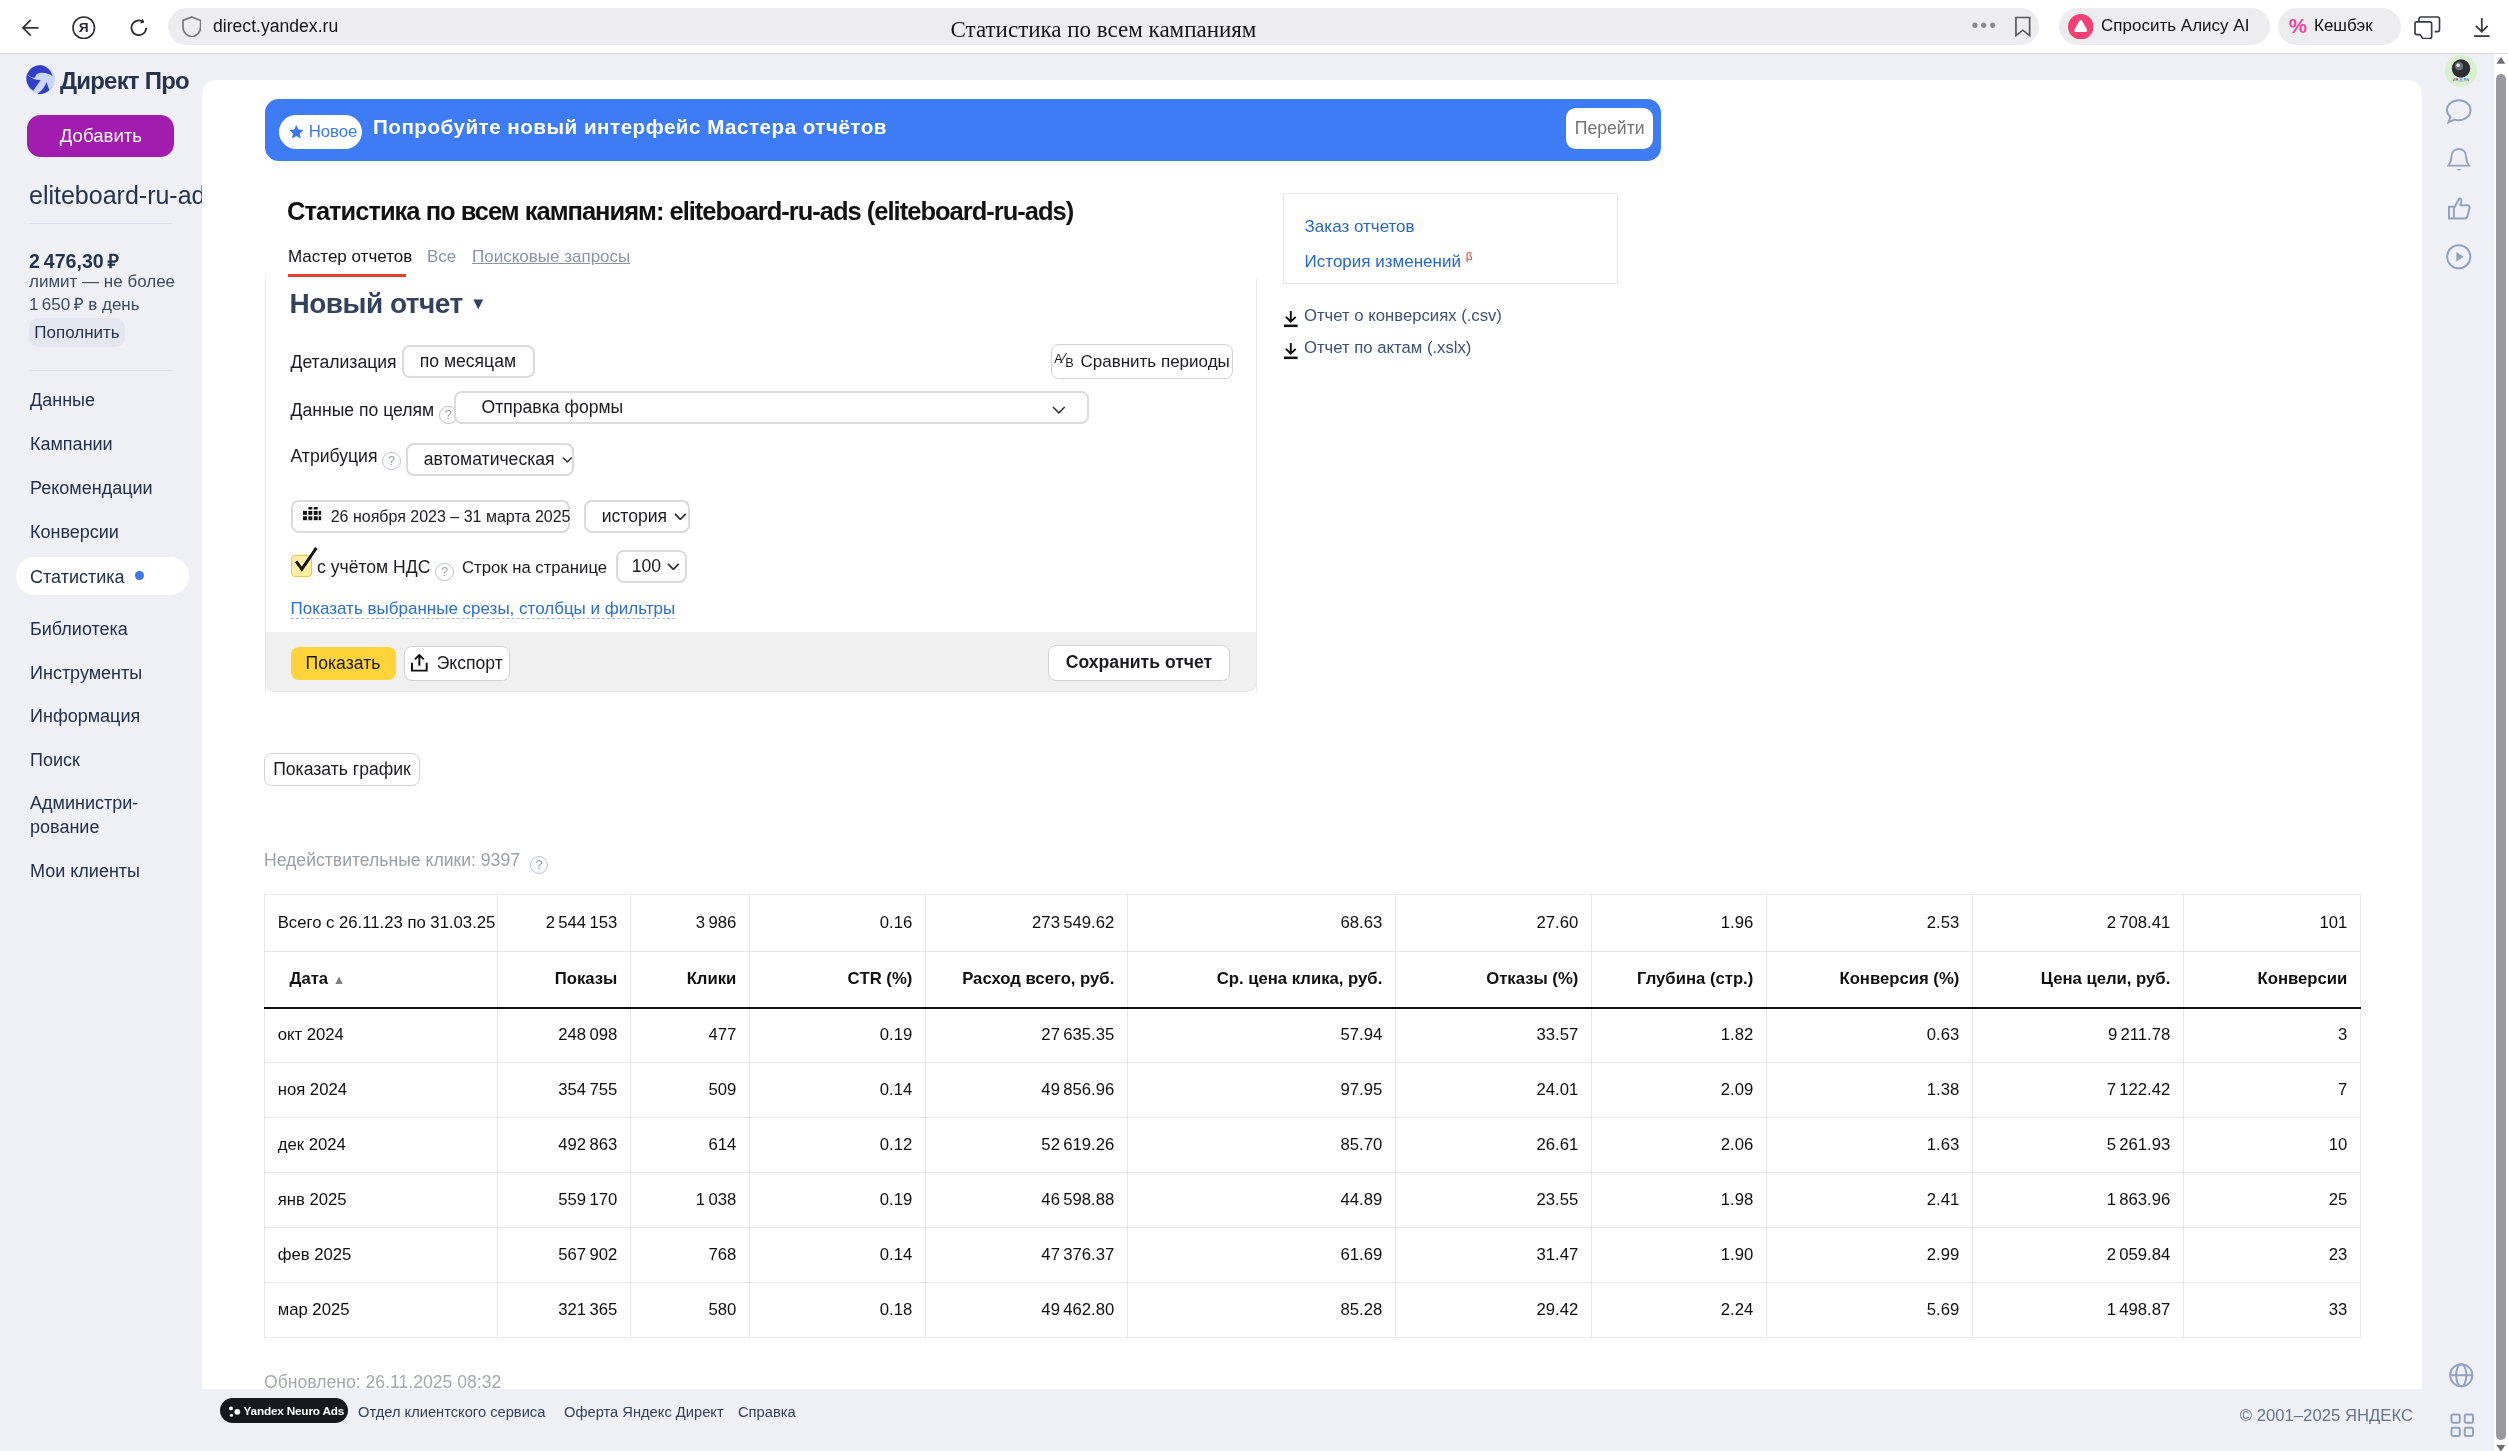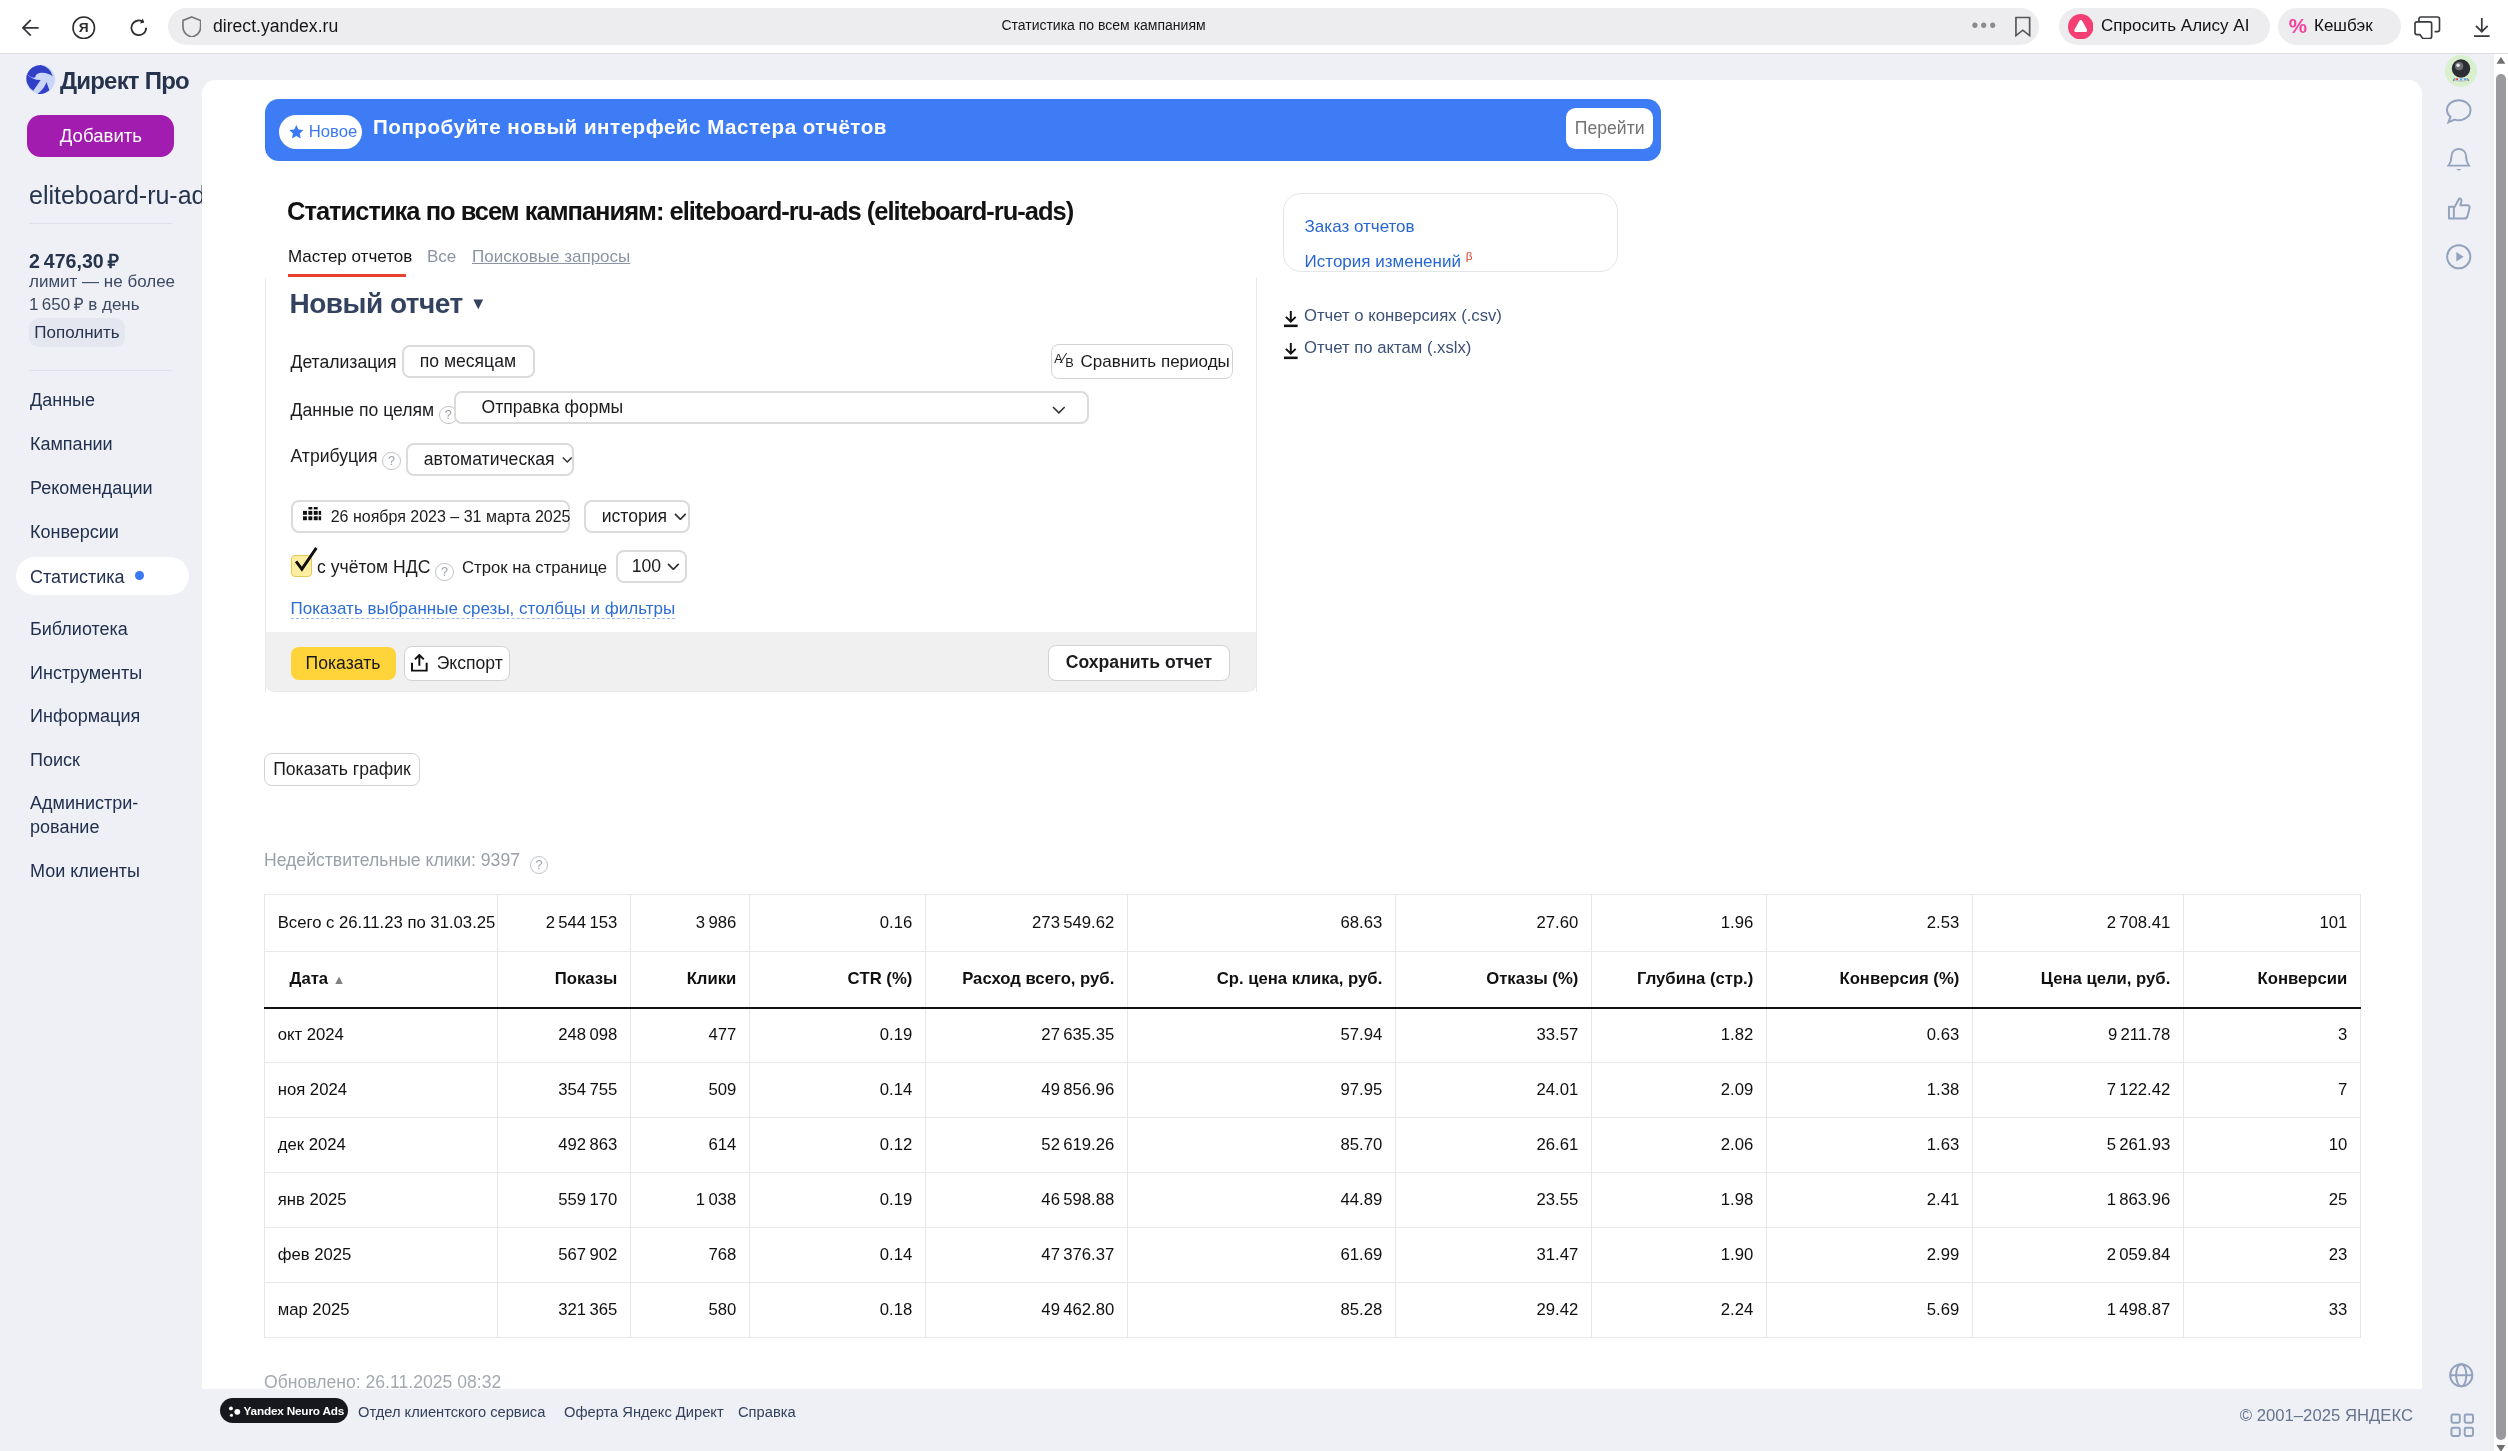--- a/index.html
+++ b/index.html
@@ -5,21 +5,21 @@
 <style>
   * { margin:0; padding:0; box-sizing:border-box; }
   html,body { width:2508px; height:1452px; overflow:hidden; }
   body { font-family:"Liberation Sans", sans-serif; background:#eef0f5; position:relative; }
   .abs { position:absolute; }
 
   
   #bbar { position:absolute; left:0; top:0; width:2508px; height:54px; background:#fff; border-bottom:1px solid #dcdcde; z-index:30; }
   #addr { position:absolute; left:168px; top:7.8px; width:1871px; height:37px; background:#ededef; border-radius:18.6px; }
   #addr .url { position:absolute; left:45px; top:7.8px; font-size:17.6px; color:#16161a; }
-  #addr .ptitle { position:absolute; left:0; right:0; top:8.8px; text-align:center; font-size:14px; color:#16161a; }
+  #addr .ptitle { position:absolute; left:0; right:0; top:8.8px; text-align:center; font-size:23px; color:#16161a;font-family:Liberation Serif, serif; }
   .tpill { position:absolute; top:7.8px; height:37px; background:#ededef; border-radius:18.6px; display:flex; align-items:center; font-size:17px; color:#111; }
 
   
   #main { position:absolute; left:202px; top:80px; width:2220px; height:1309px; background:#fff; border-radius:13.7px 13.7px 0 0; }
 
   
   .sbtxt { position:absolute; left:30px; font-size:18px; color:#22304f; }
   #addbtn { position:absolute; left:27.4px; top:115px; width:147px; height:42px; background:#a21caf; border-radius:13.7px; color:#fff; font-size:18.6px; text-align:center; line-height:42px; }
   .sdiv { position:absolute; left:29px; width:143px; height:1px; background:#dde1e9; }
   #statpill { position:absolute; left:15.7px; top:557px; width:173px; height:38px; background:#fff; border-radius:19.6px; }
@@ -30,21 +30,21 @@
   #banner .btxt { position:absolute; left:108px; top:16.7px; color:#fff; font-size:20.6px; font-weight:bold; letter-spacing:0.5px; }
   #gobtn { position:absolute; right:7.8px; top:9.8px; width:87px; height:41px; background:#fff; border-radius:9.8px; text-align:center; line-height:41px; font-size:17.6px; color:#737373; }
 
   h1 { position:absolute; left:85px; top:117px; font-size:25.5px; letter-spacing:-1px; color:#121212; font-weight:700; }
 
   
   .tab { position:absolute; top:167px; font-size:17px; }
   #redline { position:absolute; left:86px; top:194px; width:118px; height:2.9px; background:#e8402f; }
 
   
-  #ibox { position:absolute; left:1081px; top:113px; width:335px; height:79px; border:1px solid #e4e5e9; border-radius:18px; }
+  #ibox { position:absolute; left:1081px; top:113px; width:335px; height:91px; border:1px solid #e4e5e9; border-radius:2px; }
   a.blue { color:#2767d0; text-decoration:none; }
   .dl { position:absolute; font-size:16.7px; color:#3d5176; text-decoration:none; }
 
   
   #fpanel { position:absolute; left:63px; top:198px; width:992px; height:414px; border-left:1px solid #e8e9ec; border-right:1px solid #e8e9ec; }
   #fbar { position:absolute; left:-1px; bottom:0; width:992px; height:60px; background:#f0f0f1; border:1px solid #e8e9ec; border-top:none; border-radius:0 0 9.8px 9.8px; }
   .lbl { position:absolute; font-size:17.6px; white-space:nowrap; color:#1c1c1f; }
   .sel { position:absolute; height:33px; white-space:nowrap; border:2px solid #dbdbdb; border-radius:7.8px; background:#fff; font-size:17.6px; color:#1c1c1f; display:flex; align-items:center; }
   .qm { display:inline-block; width:18.6px; height:18.6px; border:1.5px solid #c0c4cb; border-radius:50%; color:#9aa0a8; font-size:12.7px; text-align:center; line-height:16.7px; vertical-align:-2.9px; }
   .btn { position:absolute; height:35px; white-space:nowrap; border:1.5px solid #d2d2d2; border-radius:7.8px; background:#fff; font-size:17.6px; color:#1c1c1f; display:flex; align-items:center; justify-content:center; }

